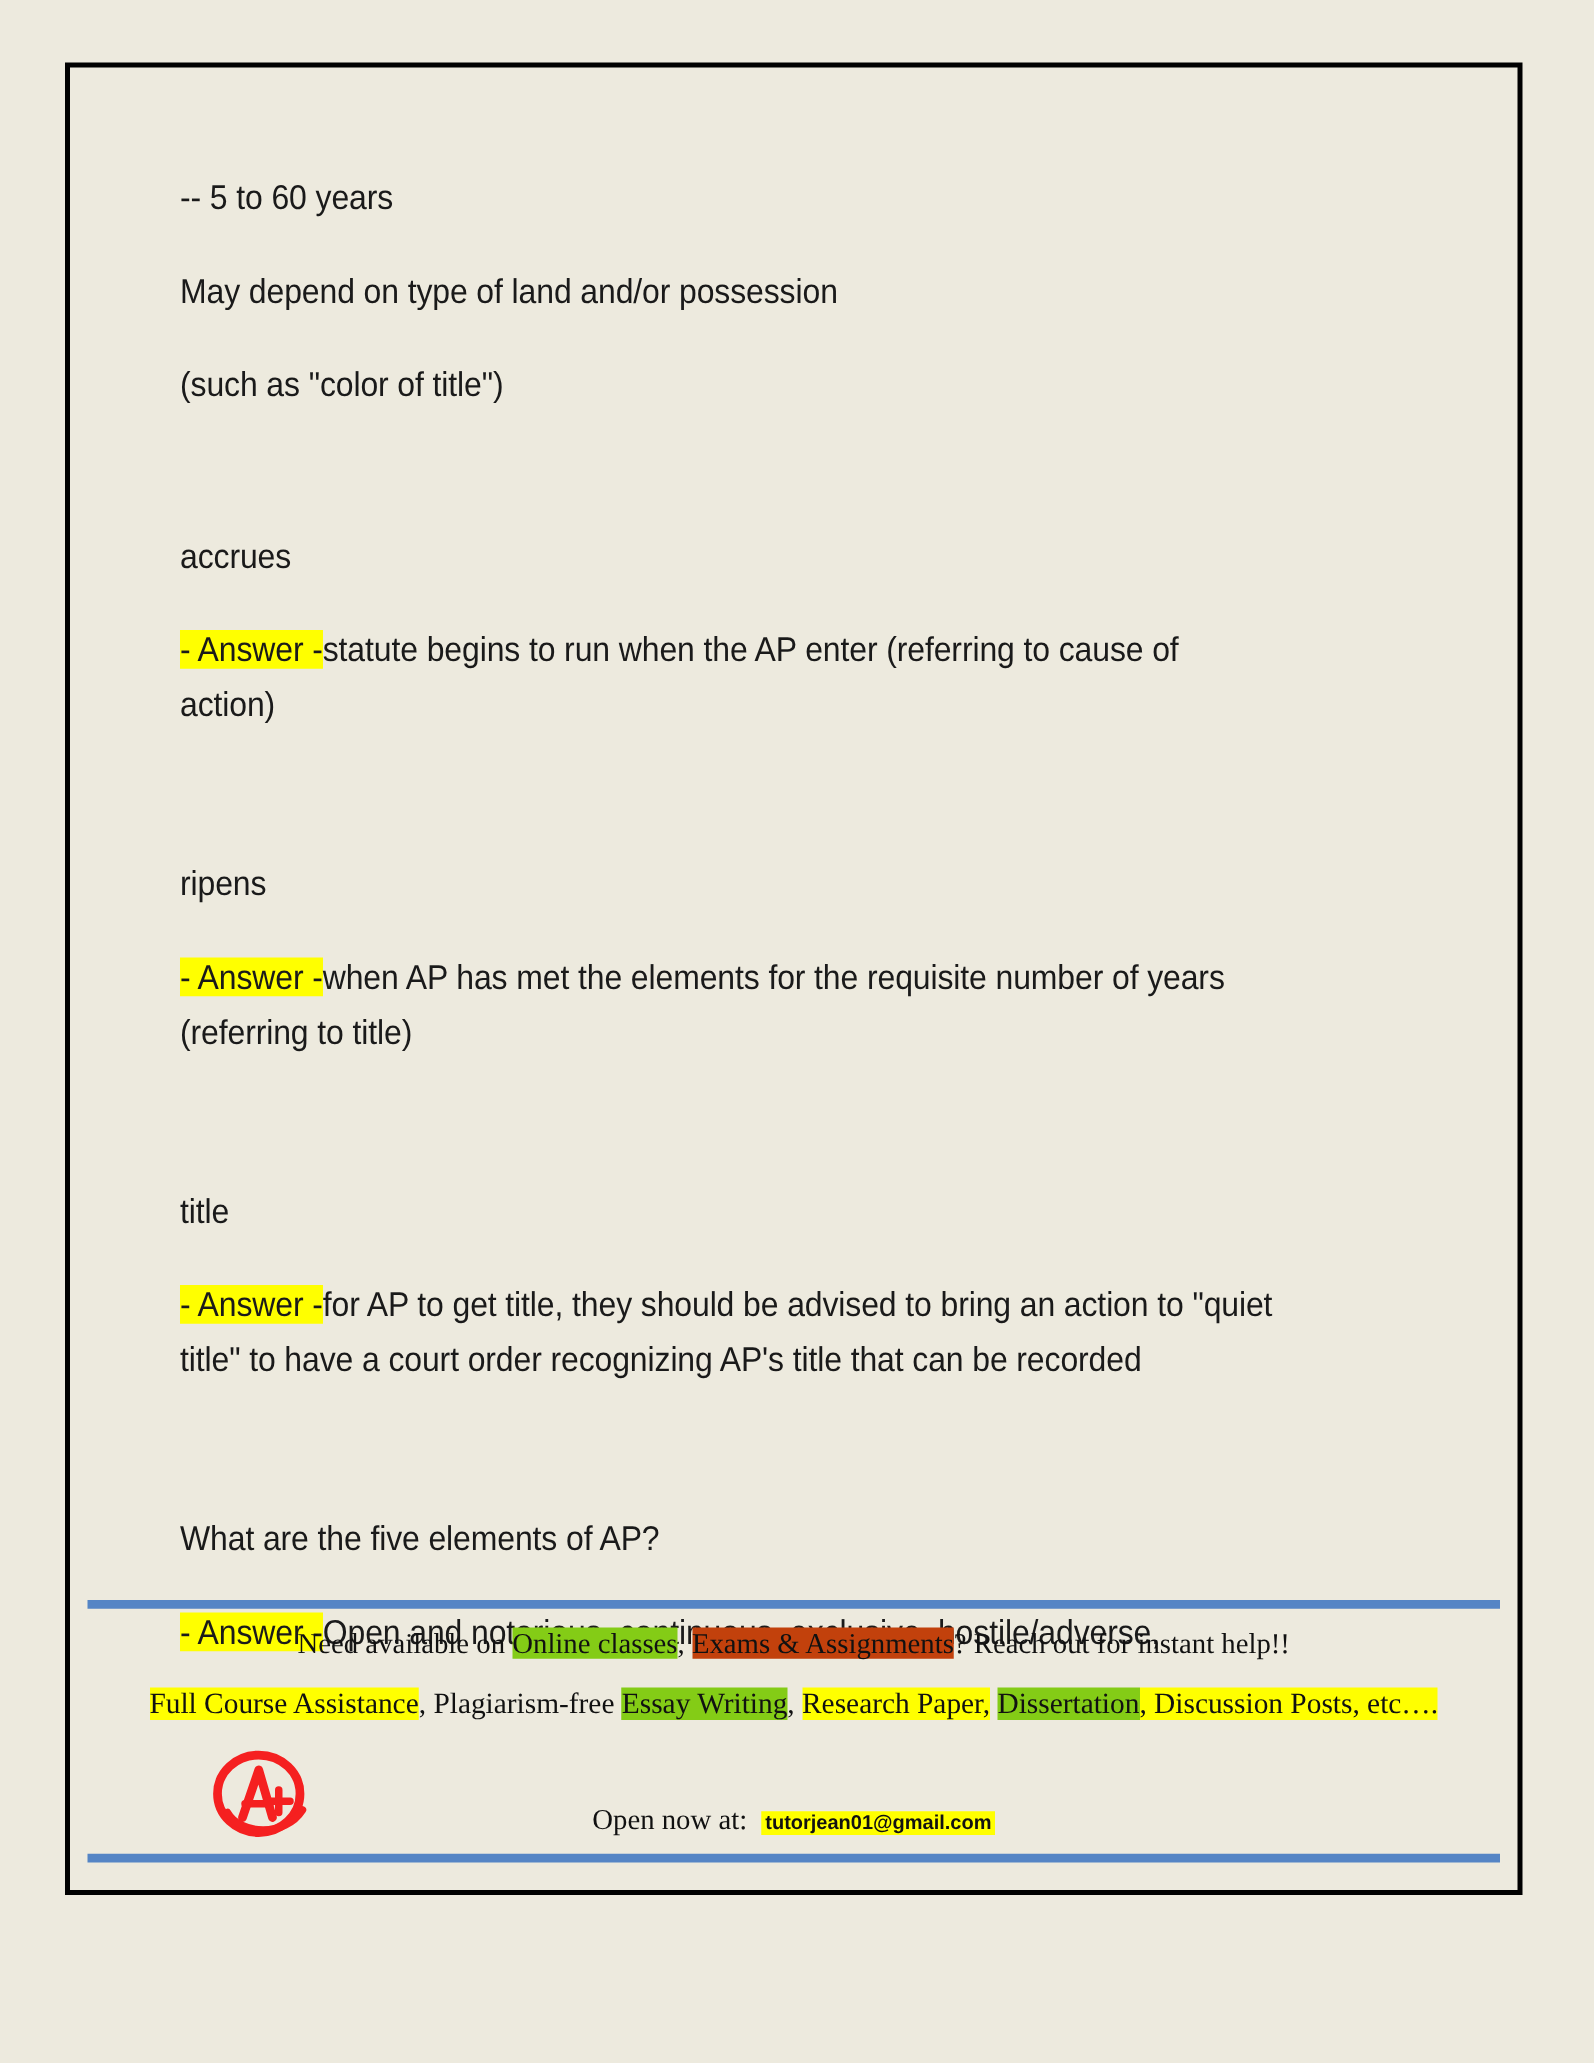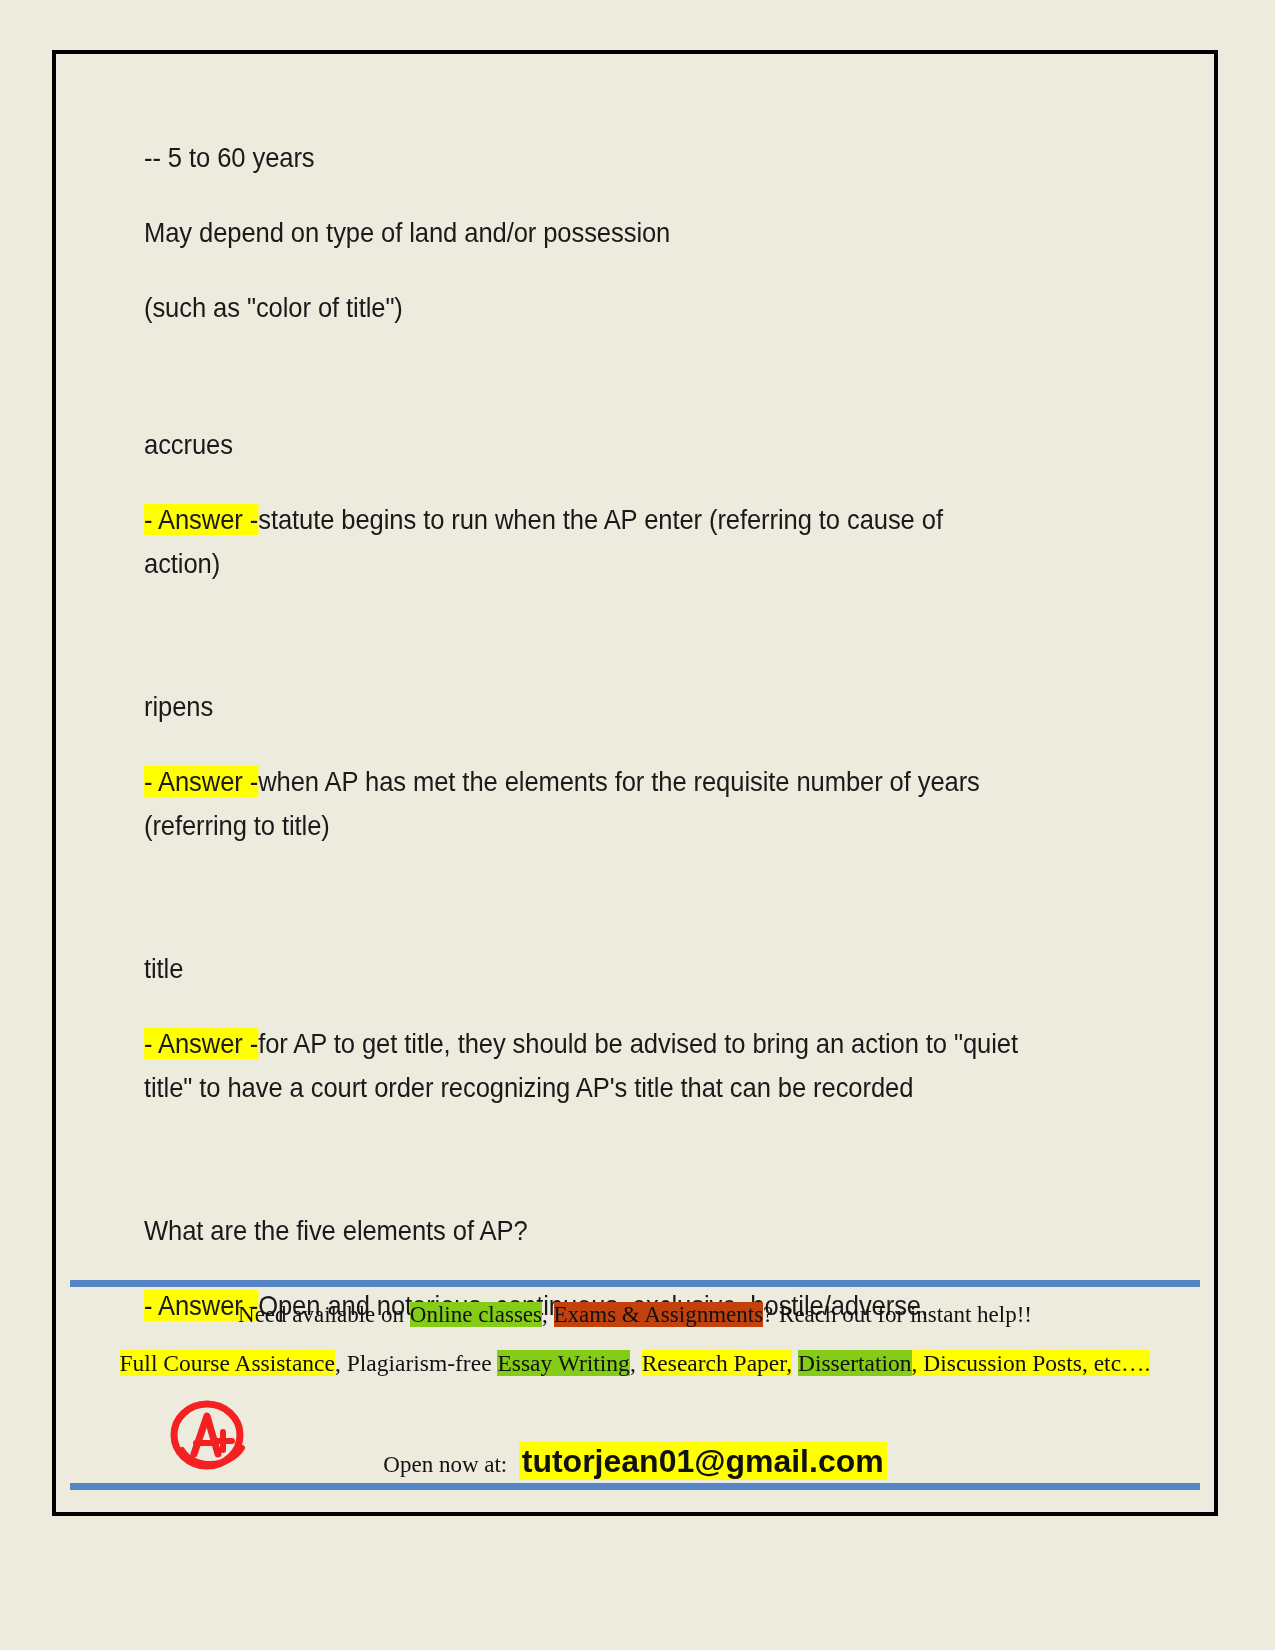--- a/index.html
+++ b/index.html
@@ -77,21 +77,21 @@
     position:absolute;
     top:163px;left:0;right:0;
     text-align:center;
     font-family:"Liberation Serif", serif;
     font-size:23px;
     color:#111111;
   }
   #emailrow .addr{
     font-family:"Liberation Sans", sans-serif;
     font-weight:bold;
-    font-size:32px;
+    font-size:16px;
     background:#ffff00;
     padding:1px 3px;
   }
   #logo{
     position:absolute;
     left:110px;top:118px;
     width:86px;height:76px;
   }
 </style>
 </head>

